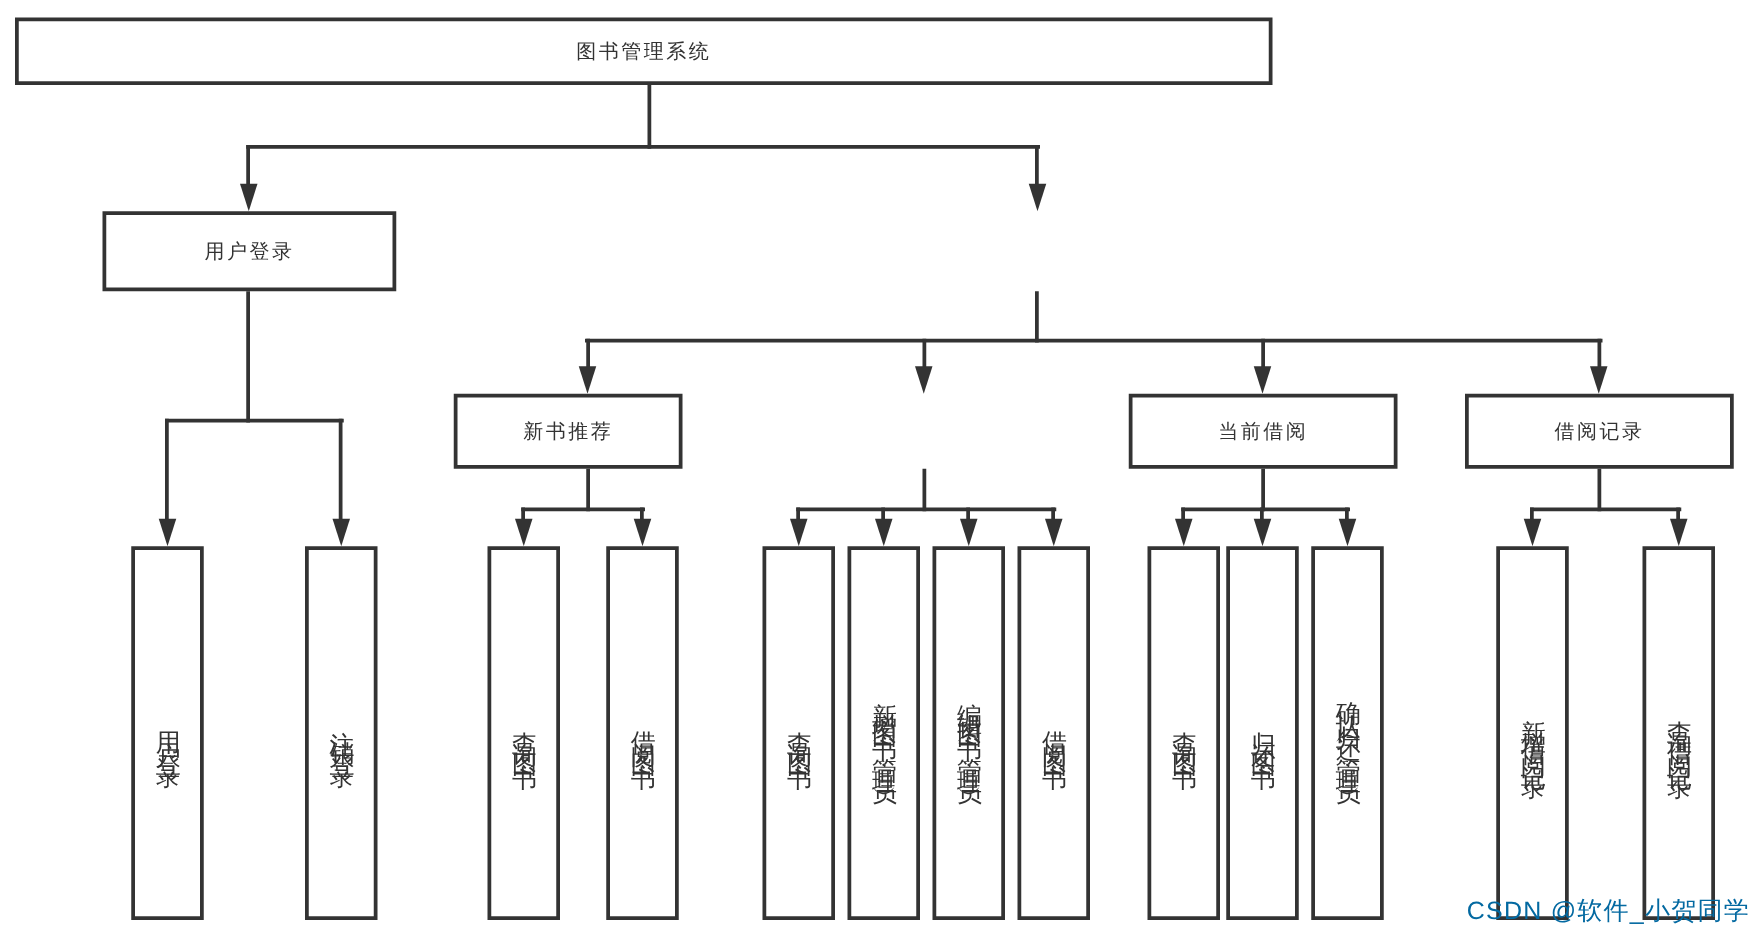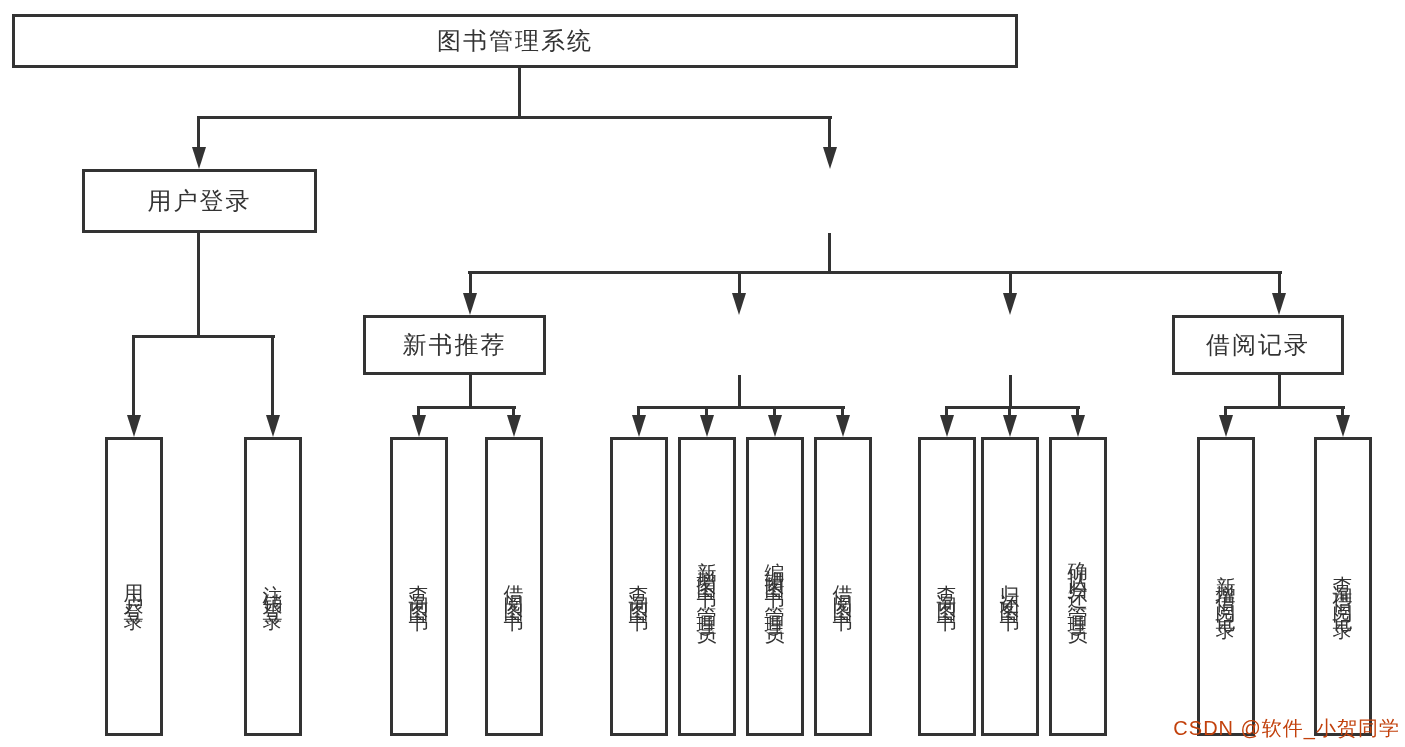--- a/index.html
+++ b/index.html
@@ -3,36 +3,36 @@
 <meta charset="utf-8">
 <style>
   html,body{margin:0;padding:0;background:#ffffff;}
   #canvas{
     position:relative;width:1405px;height:747px;background:#ffffff;overflow:hidden;
     font-family:"Liberation Sans","DejaVu Sans",sans-serif;color:#333333;
   }
   .bx{
     position:absolute;box-sizing:border-box;border:3px solid #333333;background:#ffffff;
     display:flex;align-items:center;justify-content:center;
-    font-size:24px;color:#333333;letter-spacing:2px;white-space:nowrap;
+    font-size:16px;color:#333333;letter-spacing:2px;white-space:nowrap;
   }
   .leaf{
     writing-mode:vertical-rl;text-orientation:mixed;
     letter-spacing:9px;line-height:1;white-space:normal;font-size:20px;
   }
   .hl{position:absolute;height:3px;background:#333333;}
   .vl{position:absolute;width:3px;background:#333333;}
   .arr{
     position:absolute;width:0;height:0;
     border-left:7px solid transparent;border-right:7px solid transparent;
     border-top:22px solid #333333;
   }
   .watermark{
     position:absolute;right:5px;top:715px;z-index:10;
-    font-size:20px;letter-spacing:1px;color:#c2410c;white-space:nowrap;
+    font-size:20px;letter-spacing:1px;color:#0369a1;white-space:nowrap;
   }
 </style>
 </head>
 <body>
 
 <div id="canvas">
 
   <div class="bx" style="left:12px;top:14px;width:1006px;height:54px;">图书管理系统</div>
 
   <div class="vl" style="left:518px;top:68px;height:51px;"></div>
@@ -56,21 +56,22 @@
   <div class="vl" style="left:469px;top:271px;height:24px;"></div>
   <div class="arr" style="left:463px;top:293px;"></div>
   <div class="vl" style="left:738px;top:271px;height:24px;"></div>
   <div class="arr" style="left:732px;top:293px;"></div>
   <div class="vl" style="left:1009px;top:271px;height:24px;"></div>
   <div class="arr" style="left:1003px;top:293px;"></div>
   <div class="vl" style="left:1278px;top:271px;height:24px;"></div>
   <div class="arr" style="left:1272px;top:293px;"></div>
 
   <div class="bx" style="left:363px;top:315px;width:183px;height:60px;">新书推荐</div>
-  <div class="bx" style="left:1172px;top:315px;width:172px;height:60px;">借阅记录</div>
+  <div class="bx" style="left:903px;top:315px;width:215px;height:60px;">当前借阅</div>
+  <div class="bx" style="left:1172px;top:315px;width:215px;height:60px;">借阅记录</div>
 
   <div class="vl" style="left:469px;top:375px;height:34px;"></div>
   <div class="hl" style="left:417px;top:406px;width:99px;"></div>
   <div class="vl" style="left:417px;top:406px;height:12px;"></div>
   <div class="arr" style="left:412px;top:415px;"></div>
   <div class="vl" style="left:512px;top:406px;height:12px;"></div>
   <div class="arr" style="left:507px;top:415px;"></div>
 
   <div class="vl" style="left:738px;top:375px;height:34px;"></div>
   <div class="hl" style="left:637px;top:406px;width:208px;"></div>

